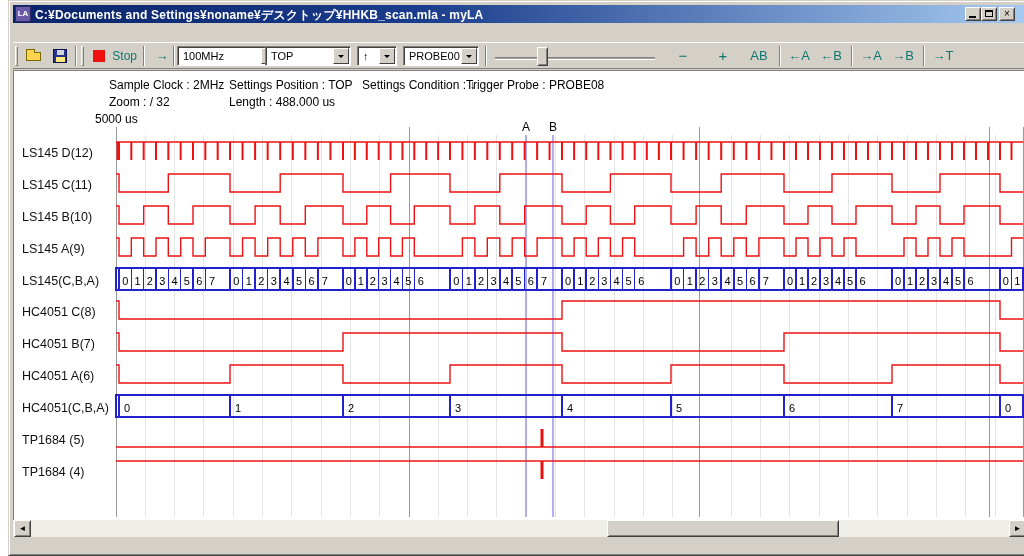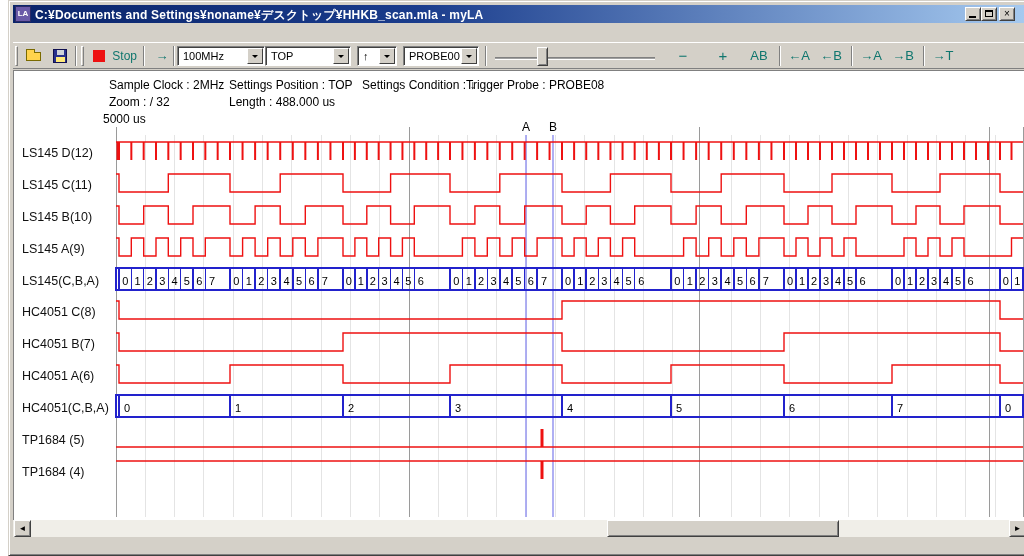--- a/index.html
+++ b/index.html
@@ -104,21 +104,21 @@
           <span class="floppy-icon"></span>
         </div>
       <div class="tb-sep" style="left:62px"></div>
       <div class="tb-grip" style="left:68px"></div>
       <div class="tbtn" style="left:76px;width:48px;text-align:right;font-size:12px">
         <span class="stop-square"></span><span>Stop</span>
       </div>
       <div class="tb-sep" style="left:130px"></div>
       <div class="tbtn" style="left:136px;width:26px;font-weight:bold">→</div>
       <div class="tb-sep" style="left:160px"></div>
-      <div class="combo" style="left:164px;width:88px">
+      <div class="combo" style="left:164px;width:102px">
         <span class="val">100MHz</span>
         <span class="drop"></span>
       </div>
       <div class="combo" style="left:252px;width:86px">
         <span class="val">TOP</span>
         <span class="drop"></span>
       </div>
       <div class="combo" style="left:344px;width:40px">
         <span class="val">↑</span>
         <span class="drop"></span>
@@ -143,21 +143,21 @@
       <div class="tbtn" style="left:916px;width:28px">→T</div>
     </div>
 
     <div class="client">
       <span class="info-text" style="left:96px;top:8px">Sample Clock : 2MHz</span>
       <span class="info-text" style="left:216px;top:8px">Settings Position : TOP</span>
       <span class="info-text" style="left:349px;top:8px">Settings Condition : ↓</span>
       <span class="info-text" style="left:453px;top:8px">Trigger Probe : PROBE08</span>
       <span class="info-text" style="left:96px;top:25px">Zoom : /  32</span>
       <span class="info-text" style="left:216px;top:25px">Length : 488.000 us</span>
-      <span class="info-text" style="left:90px;top:42px">5000 us</span>
+      <span class="info-text" style="left:82px;top:42px">5000 us</span>
       <span class="cursor-label" style="left:498px;top:50px">A</span>
       <span class="cursor-label" style="left:525px;top:50px">B</span>
       <svg id="plot" class="plot-svg" width="1016" height="450" viewBox="4 69 1016 450">
           <line x1="136.3" x2="136.3" y1="134" y2="516" stroke="#e4e4e4" stroke-width="1" shape-rendering="crispEdges"></line>
           <line x1="165.60000000000002" x2="165.60000000000002" y1="134" y2="516" stroke="#e4e4e4" stroke-width="1" shape-rendering="crispEdges"></line>
           <line x1="194.90000000000003" x2="194.90000000000003" y1="134" y2="516" stroke="#e4e4e4" stroke-width="1" shape-rendering="crispEdges"></line>
           <line x1="224.20000000000005" x2="224.20000000000005" y1="134" y2="516" stroke="#e4e4e4" stroke-width="1" shape-rendering="crispEdges"></line>
           <line x1="253.50000000000006" x2="253.50000000000006" y1="134" y2="516" stroke="#e4e4e4" stroke-width="1" shape-rendering="crispEdges"></line>
           <line x1="282.80000000000007" x2="282.80000000000007" y1="134" y2="516" stroke="#e4e4e4" stroke-width="1" shape-rendering="crispEdges"></line>
           <line x1="312.1000000000001" x2="312.1000000000001" y1="134" y2="516" stroke="#e4e4e4" stroke-width="1" shape-rendering="crispEdges"></line>

